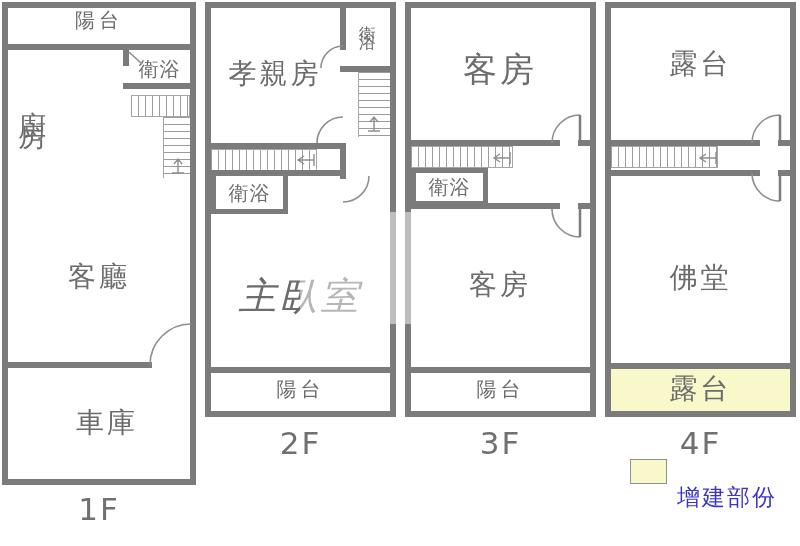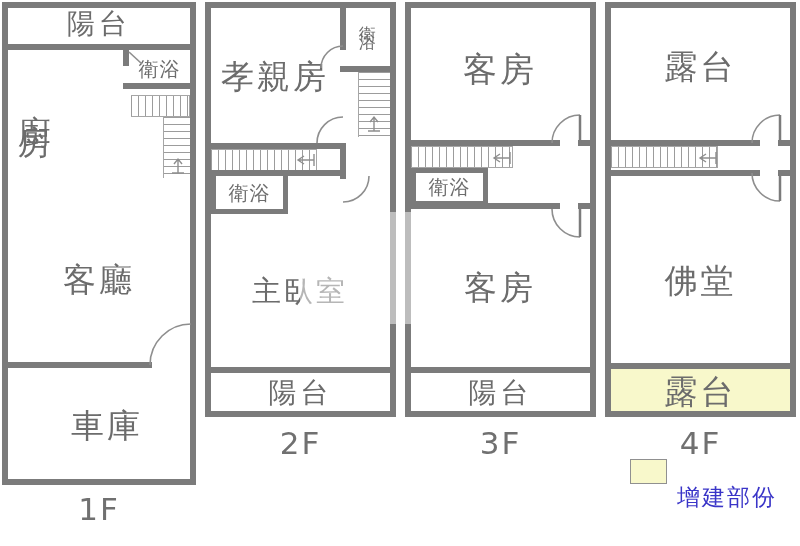--- a/index.html
+++ b/index.html
@@ -2,23 +2,23 @@
 <html><head>
 <meta charset="utf-8">
 <style>
   html,body{margin:0;padding:0;background:#ffffff;}
   .stage{position:relative;width:800px;height:546px;background:#ffffff;overflow:hidden;
          font-family:"DejaVu Sans",sans-serif;}
   .w{position:absolute;background:#7b7b7b;}
   .outline{position:absolute;border:6px solid #7b7b7b;box-sizing:border-box;}
   .lbl{position:absolute;color:#6c6c6c;line-height:1.1;white-space:nowrap;}
   .c{text-align:center;}
-  .room{font-size:33px;font-weight:500;letter-spacing:3px;}
+  .room{font-size:28px;font-weight:500;letter-spacing:3px;}
   .room-sm{font-size:20px;font-weight:500;letter-spacing:1px;}
-  .balc{font-size:28px;font-weight:500;letter-spacing:4px;}
+  .balc{font-size:20px;font-weight:500;letter-spacing:4px;}
   .floorlbl{font-size:31px;font-weight:400;color:#707070;letter-spacing:2px;}
   .vert{writing-mode:vertical-rl;text-orientation:upright;}
   .hv{position:absolute;background:repeating-linear-gradient(90deg,#9c9c9c 0 1px,transparent 1px 7px);
       border-top:1px solid #a6a6a6;border-bottom:1px solid #a6a6a6;border-right:1px solid #a6a6a6;box-sizing:border-box;}
   .hh{position:absolute;background:repeating-linear-gradient(180deg,#9c9c9c 0 1px,transparent 1px 7px);
       border-left:1px solid #a6a6a6;box-sizing:border-box;}
   .box{position:absolute;border:5px solid #7b7b7b;box-sizing:border-box;
        display:flex;align-items:center;justify-content:center;}
   .yellow{background:#f8f8cb;}
   .legend-box{position:absolute;border:1px solid #909090;background:#f8f8cb;box-sizing:border-box;}
@@ -64,21 +64,21 @@
 
     <div class="w" style="left:205px;top:143px;width:141px;height:6px;"></div>
     <div class="hv" style="left:211px;top:149px;width:106px;height:22px;"></div>
     <div class="w" style="left:340px;top:143px;width:6px;height:36px;"></div>
     <div class="w" style="left:205px;top:170px;width:141px;height:6px;"></div>
 
     <div class="box" style="left:211px;top:176px;width:77px;height:38px;border-top:none;">
       <span class="lbl room-sm" style="position:static;">衛浴</span>
     </div>
 
-    <div class="lbl room c" style="left:220px;top:276px;width:160px;font-size:29px;">主臥室</div>
+    <div class="lbl room c" style="left:220px;top:276px;width:160px;font-size:38px;font-style:italic;">主臥室</div>
 
     <div class="w" style="left:205px;top:367px;width:191px;height:6px;"></div>
     <div class="lbl balc c" style="left:205px;top:378px;width:191px;">陽台</div>
     <div class="lbl floorlbl c" style="left:205px;top:426px;width:191px;">2F</div>
   </div>
 
   <div>
     <div class="outline" style="left:405px;top:2px;width:191px;height:415px;"></div>
 
     <div class="lbl room c" style="left:420px;top:51px;width:160px;font-size:34px;">客房</div>

